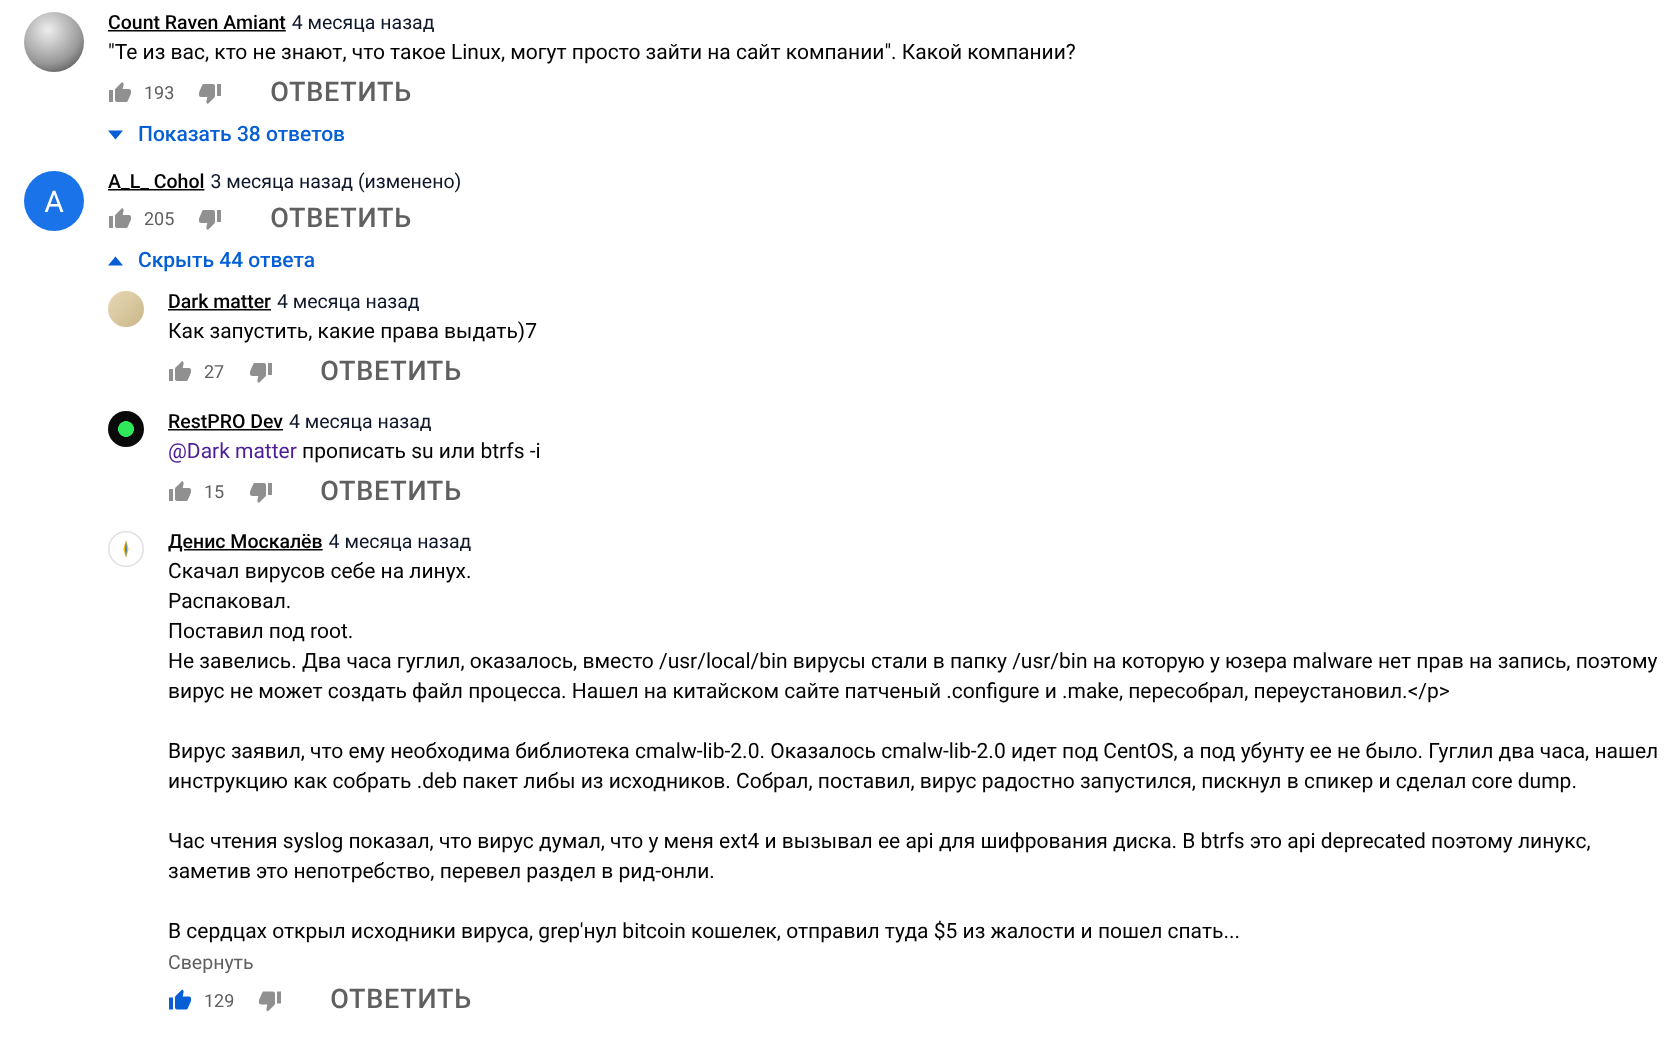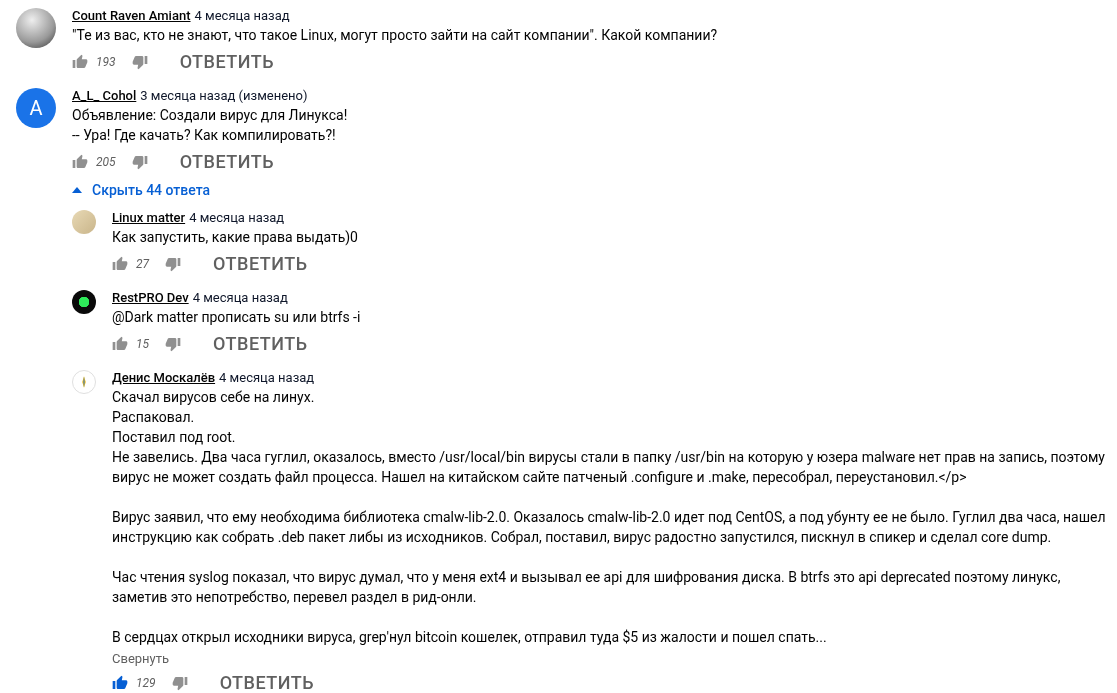--- a/index.html
+++ b/index.html
@@ -19,26 +19,26 @@
     background: #888; overflow: hidden;
     display: flex; align-items: center; justify-content: center;
     color: #fff; font-size: 20px; font-weight: 400;
   }
   .avatar.small { width: 24px; height: 24px; font-size: 12px; }
   .body { flex: 1; min-width: 0; }
   .header { display: flex; align-items: baseline; margin-bottom: 2px; }
   .author { font-size: 13px; font-weight: 500; color: #030303; margin-right: 4px; text-decoration: underline; }
   .time { font-size: 13px; color: #0f172a; }
   .content { font-size: 14px; color: #030303; line-height: 20px; white-space: pre-wrap; }
-  .content .mention { color: #000000; }
+  .content .mention { color: #4c1d95; }
   .actions { display: flex; align-items: center; margin-top: 6px; color: #606060; }
   .thumb { width: 16px; height: 16px; fill: #909090; }
   .thumb.liked { fill: #065fd4; }
   .like-btn, .dislike-btn { display: inline-flex; align-items: center; cursor: pointer; }
-  .like-count { font-size: 12px; color: #606060; margin-left: 8px; margin-right: 8px; font-style: italic; }
+  .like-count { font-size: 12px; color: #606060; margin-left: 8px; margin-right: 8px; }
   .dislike-btn { margin-left: 8px; margin-right: 16px; }
   .reply-btn { font-size: 18px; font-weight: 500; color: #606060; letter-spacing: 0.5px; cursor: pointer; margin-left: 16px;}
   .toggle-replies { display: flex; align-items: center; color: #065fd4; font-size: 14px; font-weight: 500; cursor: pointer; margin-top: 10px; margin-left: 0; }
   .toggle-replies .caret { width: 10px; height: 10px; margin-right: 10px; fill: #065fd4; }
   .readless { font-size: 13px; color: #606060; margin-top: 4px; cursor: pointer; }
 
   
   .av1 { background: radial-gradient(circle at 40% 30%, #eee 0%, #999 60%, #333 100%); }
   .av2 { background: #1a73e8; }
   .av3 { background: linear-gradient(135deg,#e8d9b5,#c9b58a); }
@@ -64,32 +64,36 @@
           </svg>
       </span>
       <span class="like-count">193</span>
       <span class="dislike-btn">
         <svg class="thumb" viewBox="0 0 24 24">
             <path d="M15 3H6c-.83 0-1.54.5-1.84 1.22l-3.02 7.05c-.09.23-.14.47-.14.73v2c0 1.1.9 2 2 2h6.31l-.95 4.57-.03.32c0 .41.17.79.44 1.06L9.83 23l6.59-6.59c.36-.36.58-.86.58-1.41V5c0-1.1-.9-2-2-2zm4 0v12h4V3h-4z"></path>
           </svg>
       </span>
       <span class="reply-btn">ОТВЕТИТЬ</span>
     </div>
+    <div class="toggle-replies">
+      <svg class="caret" viewBox="0 0 10 10">
+          <path d="M0 2 L10 2 L5 8 Z"></path>
+        </svg>
+      <span>Показать 38 ответов</span>
+    </div>
   </div>
 </div>
 
 <div class="comment">
   <div class="avatar av2">A</div>
   <div class="body">
     <div class="header">
       <span class="author">A_L_ Cohol</span>
       <span class="time">3 месяца назад (изменено)</span>
     </div>
-    <div class="content">Объявление: Создали вирус для Линукса!
--- Ура! Где качать? Как компилировать?!</div>
     <div class="actions">
       <span class="like-btn">
         <svg class="thumb" viewBox="0 0 24 24">
             <path d="M1 21h4V9H1v12zm22-11c0-1.1-.9-2-2-2h-6.31l.95-4.57.03-.32c0-.41-.17-.79-.44-1.06L14.17 1 7.59 7.59C7.22 7.95 7 8.45 7 9v10c0 1.1.9 2 2 2h9c.83 0 1.54-.5 1.84-1.22l3.02-7.05c.09-.23.14-.47.14-.73v-2z"></path>
           </svg>
       </span>
       <span class="like-count">205</span>
       <span class="dislike-btn">
         <svg class="thumb" viewBox="0 0 24 24">
             <path d="M15 3H6c-.83 0-1.54.5-1.84 1.22l-3.02 7.05c-.09.23-.14.47-.14.73v2c0 1.1.9 2 2 2h6.31l-.95 4.57-.03.32c0 .41.17.79.44 1.06L9.83 23l6.59-6.59c.36-.36.58-.86.58-1.41V5c0-1.1-.9-2-2-2zm4 0v12h4V3h-4z"></path>
@@ -101,24 +105,24 @@
       <svg class="caret" viewBox="0 0 10 10">
           <path d="M0 8 L10 8 L5 2 Z"></path>
         </svg>
       <span>Скрыть 44 ответа</span>
     </div>
 
     <div class="comment" style="margin-top:12px;">
       <div class="avatar small av3"></div>
       <div class="body">
         <div class="header">
-          <span class="author">Linux matter</span>
+          <span class="author">Dark matter</span>
           <span class="time">4 месяца назад</span>
         </div>
-        <div class="content">Как запустить, какие права выдать)0</div>
+        <div class="content">Как запустить, какие права выдать)7</div>
         <div class="actions">
           <span class="like-btn">
             <svg class="thumb" viewBox="0 0 24 24">
                 <path d="M1 21h4V9H1v12zm22-11c0-1.1-.9-2-2-2h-6.31l.95-4.57.03-.32c0-.41-.17-.79-.44-1.06L14.17 1 7.59 7.59C7.22 7.95 7 8.45 7 9v10c0 1.1.9 2 2 2h9c.83 0 1.54-.5 1.84-1.22l3.02-7.05c.09-.23.14-.47.14-.73v-2z"></path>
               </svg>
           </span>
           <span class="like-count">27</span>
           <span class="dislike-btn">
             <svg class="thumb" viewBox="0 0 24 24">
                 <path d="M15 3H6c-.83 0-1.54.5-1.84 1.22l-3.02 7.05c-.09.23-.14.47-.14.73v2c0 1.1.9 2 2 2h6.31l-.95 4.57-.03.32c0 .41.17.79.44 1.06L9.83 23l6.59-6.59c.36-.36.58-.86.58-1.41V5c0-1.1-.9-2-2-2zm4 0v12h4V3h-4z"></path>

